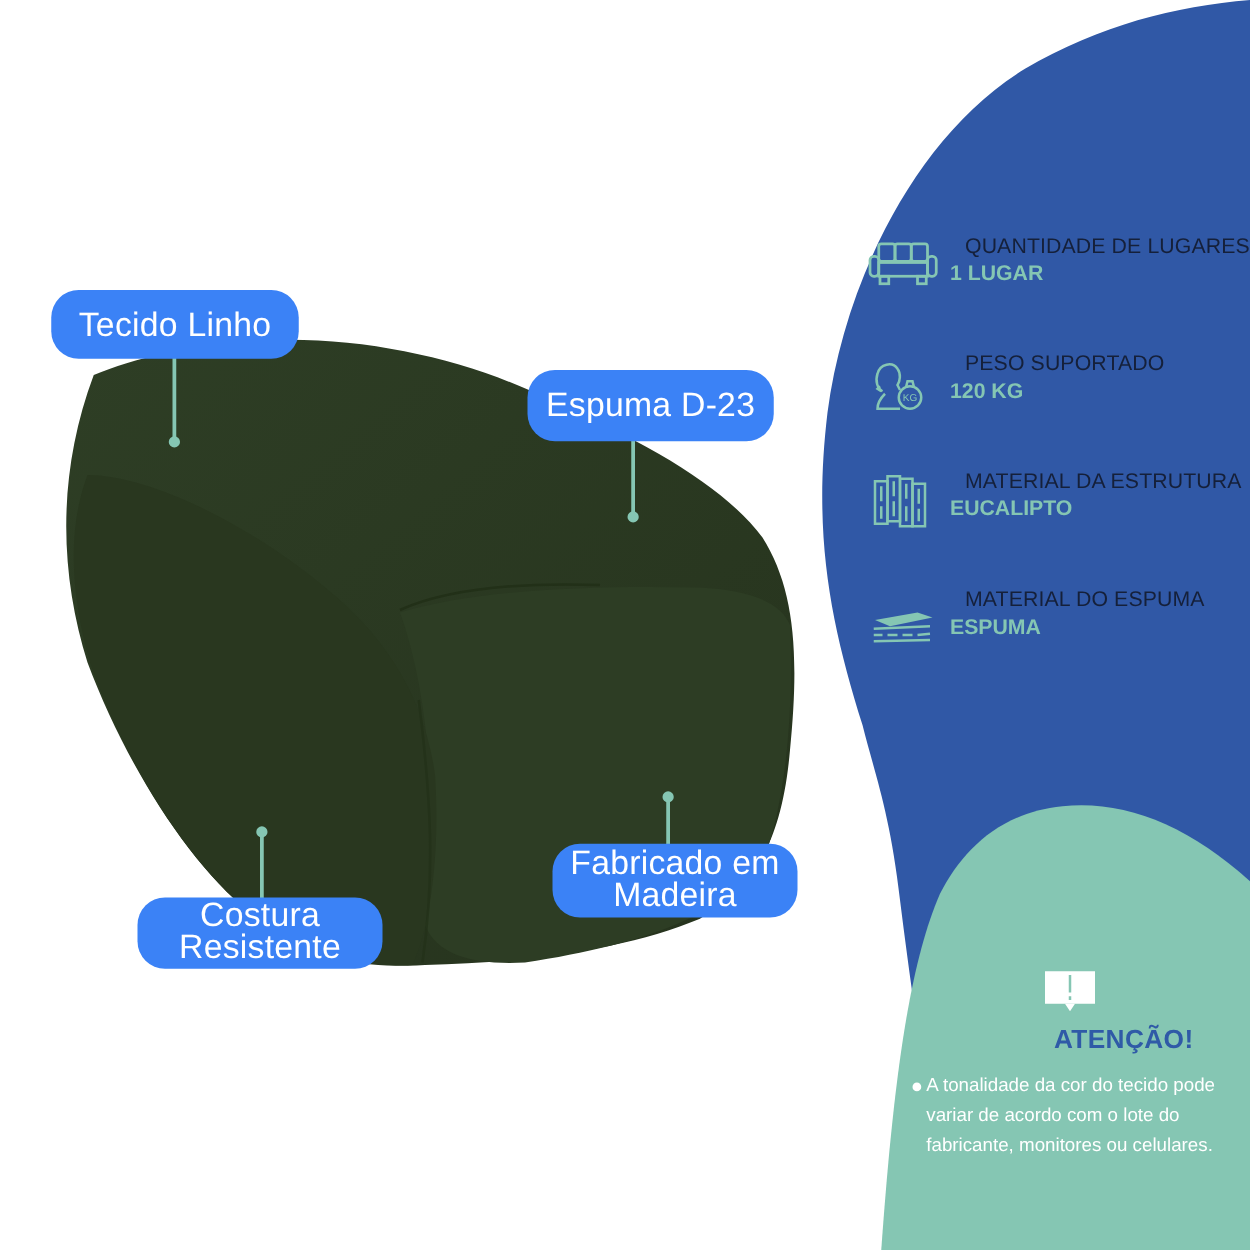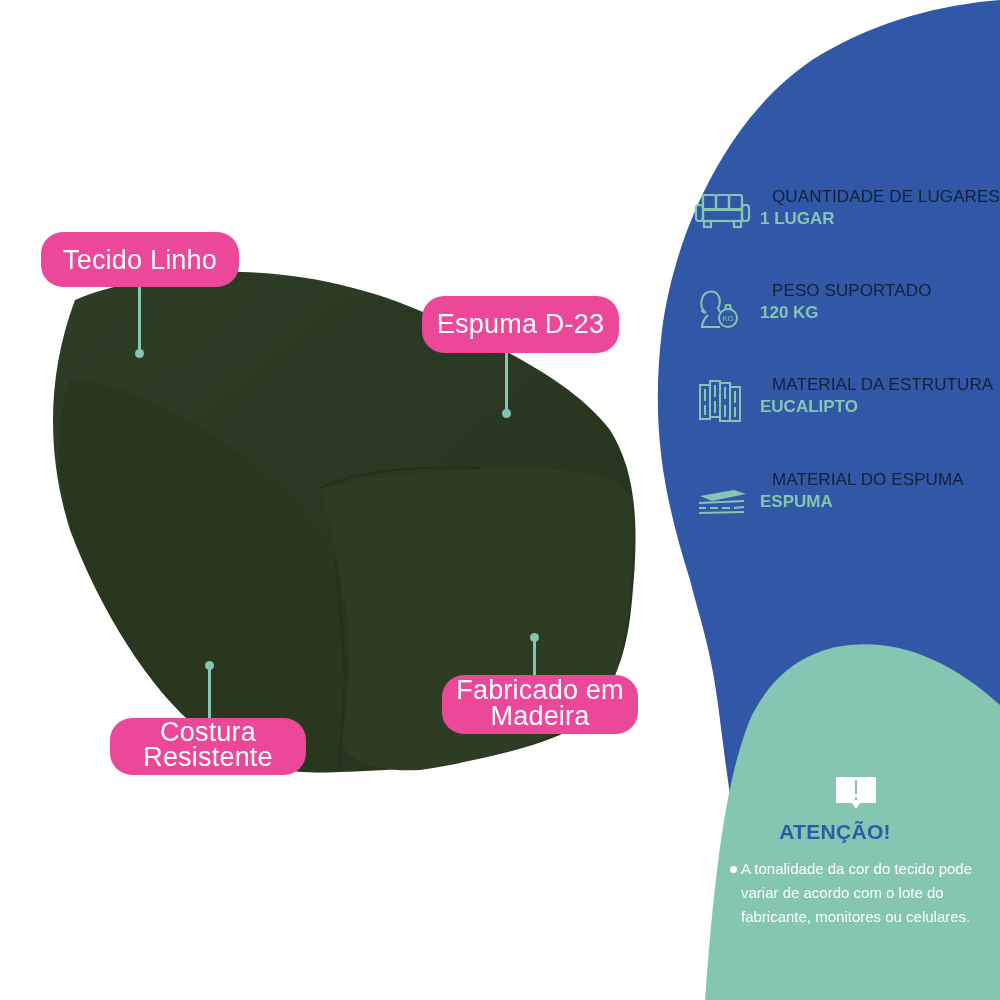--- a/index.html
+++ b/index.html
@@ -4,21 +4,21 @@
 <style>
   html, body { margin: 0; padding: 0; }
   body {
     width: 1000px; height: 1000px; position: relative; overflow: hidden;
     background: #ffffff;
     font-family: "Liberation Sans", "DejaVu Sans", sans-serif;
   }
   .bg-svg { position: absolute; left: 0; top: 0; width: 1000px; height: 1000px; }
   .label-pill {
     position: absolute;
-    background: #ec4899;
+    background: #3b82f6;
     color: #ffffff;
     border-radius: 22px;
     text-align: center;
     font-size: 27px;
     line-height: 28px;
     letter-spacing: 0.2px;
     box-sizing: border-box;
   }
   .connector {
     position: absolute; width: 3px; background: #85c6b3;
@@ -33,21 +33,21 @@
   .spec .title {
     position: absolute; left: 78px; top: 0; white-space: nowrap;
     color: #15203a; font-size: 17px; letter-spacing: 0.1px;
   }
   .spec .value {
     position: absolute; left: 66px; top: 22px; white-space: nowrap;
     color: #85c6b3; font-size: 17px; font-weight: bold;
   }
   .attention-icon { position: absolute; left: 834px; top: 775px; width: 44px; height: 36px; }
   .attention-title {
-    position: absolute; left: 740px; top: 820px; width: 190px; text-align: center;
+    position: absolute; left: 804px; top: 820px; width: 190px; text-align: center;
     color: #2f5aa7; font-size: 21px; font-weight: bold; letter-spacing: 0.3px;
   }
   .attention-text {
     position: absolute; left: 730px; top: 857px; width: 265px;
     color: #ffffff; font-size: 15px; line-height: 24px;
   }
   .attention-text .bullet {
     position: absolute; left: 0; top: 9px; width: 7px; height: 7px; border-radius: 50%; background: #fff;
   }
   .attention-text .body { padding-left: 11px; display: block; }

